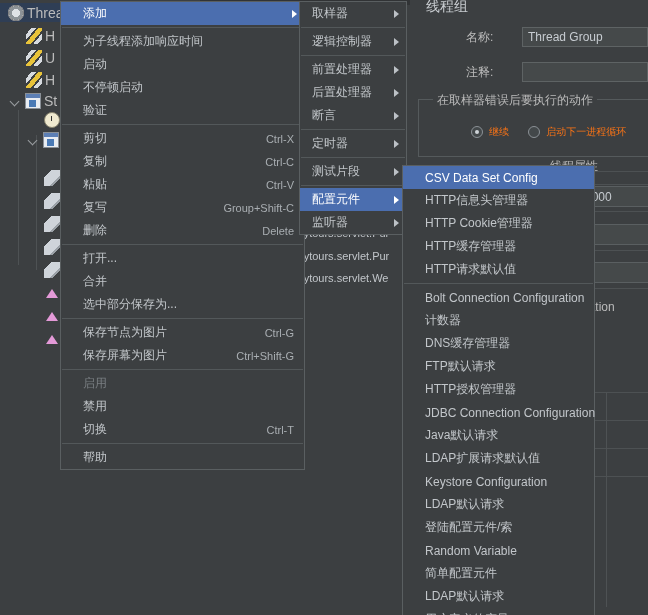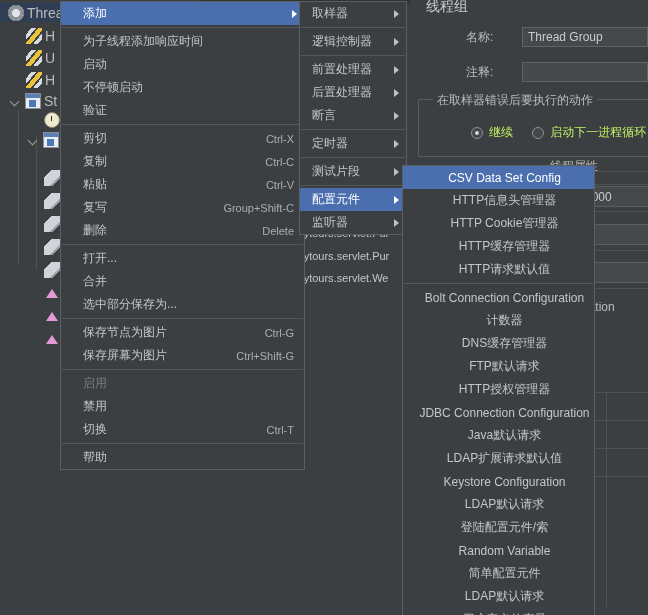--- a/index.html
+++ b/index.html
@@ -51,21 +51,21 @@
   .rpanel .ptitle{position:absolute;left:16px;top:-2px;font-size:14px;color:#c8ccd0;}
   .frow{position:absolute;left:0;right:0;height:24px;display:flex;align-items:center;margin-left:40px;}
   .flabel{width:72px;text-align:left;padding-left:16px;box-sizing:border-box;font-size:12px;color:#bbbbbb;}
   .finput{flex:1;height:20px;background:#45494a;border:1px solid #5e6364;box-sizing:border-box;
     display:flex;align-items:center;padding-left:5px;font-size:12px;color:#c7ccd1;}
   .group{position:absolute;left:8px;right:-60px;border:1px solid #555a5c;box-sizing:border-box;}
   .group-title{position:absolute;left:14px;top:-8px;background:#3c3f41;padding:0 4px;font-size:12px;color:#bbbbbb;}
   .radio{width:12px;height:12px;border-radius:50%;border:1px solid #8b9196;box-sizing:border-box;
      display:inline-block;position:relative;vertical-align:middle;background:#43484a;}
   .radio.on:after{content:"";position:absolute;left:3px;top:3px;width:4px;height:4px;border-radius:50%;background:#cfd4d8;}
-  .rtxt{font-size:12px;color:#bef264;margin-left:6px;margin-right:16px;vertical-align:middle;}
+  .rtxt{font-size:10px;color:#f97316;margin-left:6px;margin-right:16px;vertical-align:middle;}
 
   .rfield{position:absolute;height:21px;background:#45494a;border:1px solid #5a5f61;box-sizing:border-box;
      display:flex;align-items:center;padding-left:6px;font-size:12px;color:#c7ccd1;}
   .rline{position:absolute;height:1px;background:#4d5153;}
 
   
   .menu{position:absolute;background:#3c3f41;border:1px solid #5a5f61;box-sizing:border-box;z-index:20;}
   .mi{position:relative;height:23px;display:flex;align-items:center;box-sizing:border-box;
      padding-left:22px;padding-right:10px;font-size:12px;color:#c2c6ca;white-space:nowrap;}
   .mi.hl{background:#4b6eaf;color:#ffffff;}
@@ -74,21 +74,21 @@
   .mi .arw{position:absolute;right:7px;top:8px;width:0;height:0;
      border-top:4px solid transparent;border-bottom:4px solid transparent;border-left:5px solid #bcc1c6;}
   .mi.hl .arw{border-left-color:#ffffff;}
   .msep{height:1px;background:#53585a;margin:2px 1px;}
 
   .m1{left:60px;top:1px;width:245px;}
   .m2{left:299px;top:1px;width:108px;}
   .m3{left:402px;top:165px;width:193px;}
 
   
-  .m3 .mi{justify-content:center;}
+  .m3 .mi{}
   .m2 .mi{padding-left:12px;padding-right:18px;}
 </style>
 </head>
 <body>
 
 <div class="topstrip">
     <div class="dark"></div>
   </div>
 
 <div class="tree">

